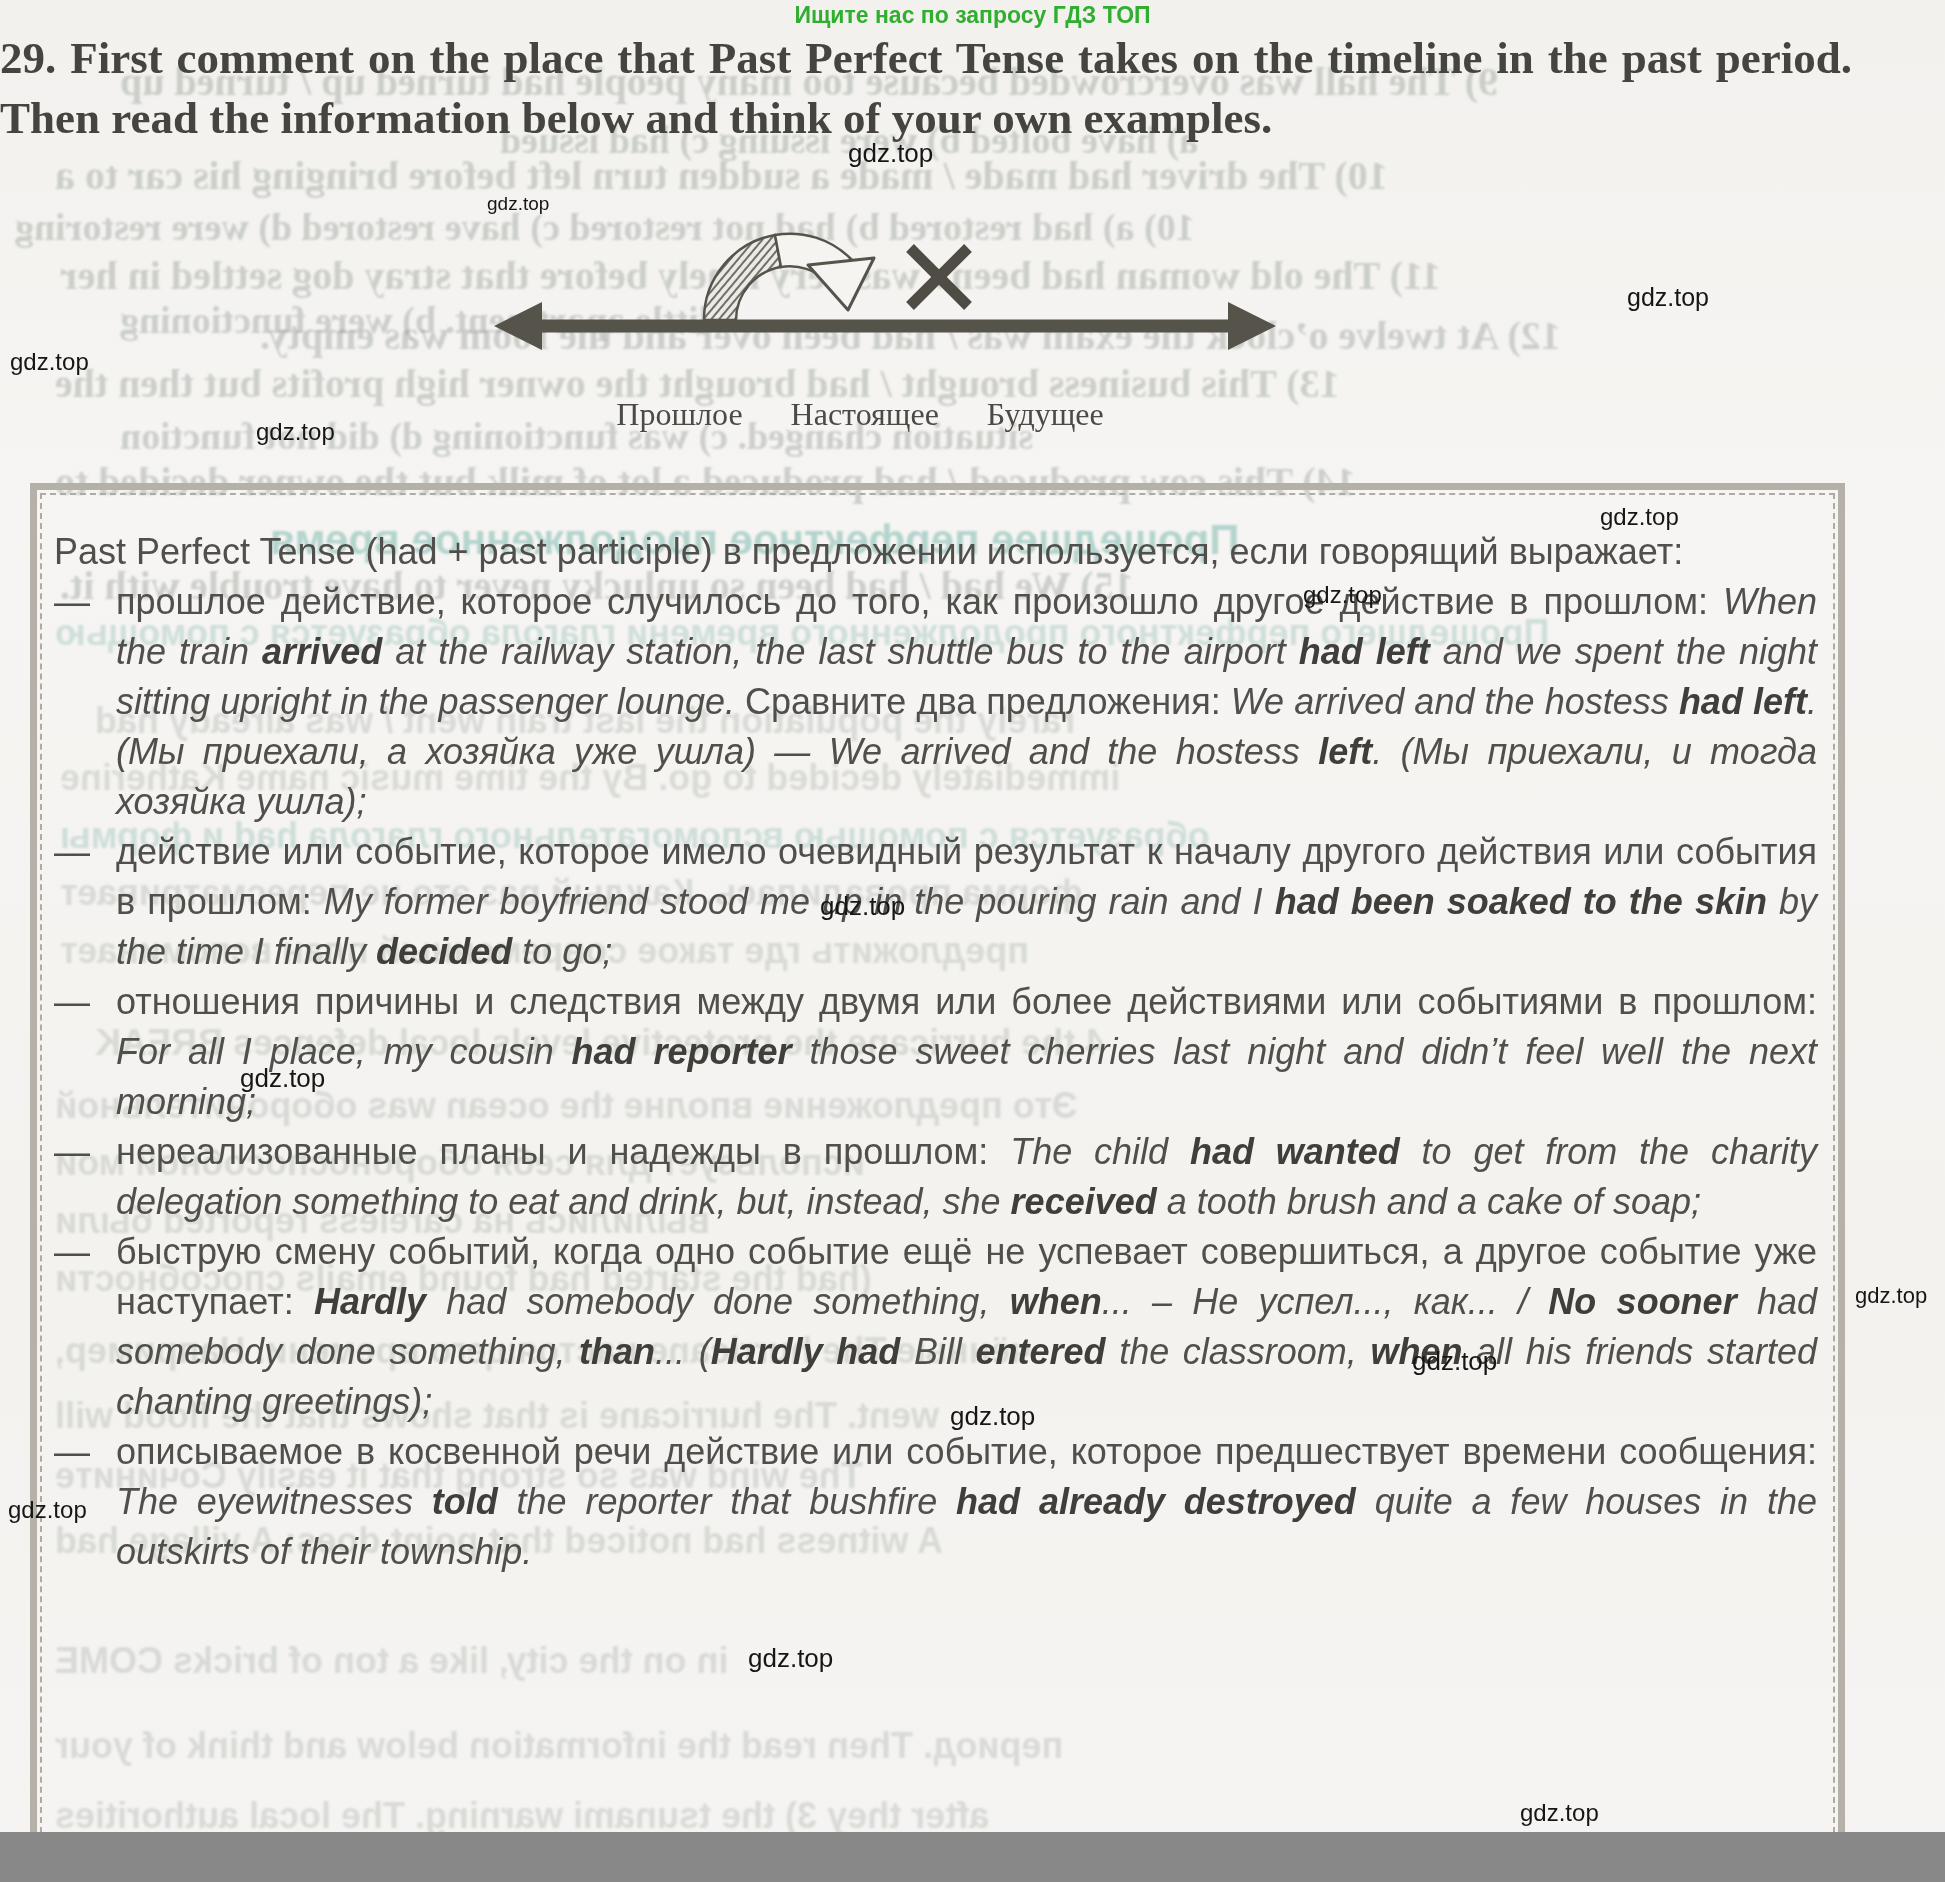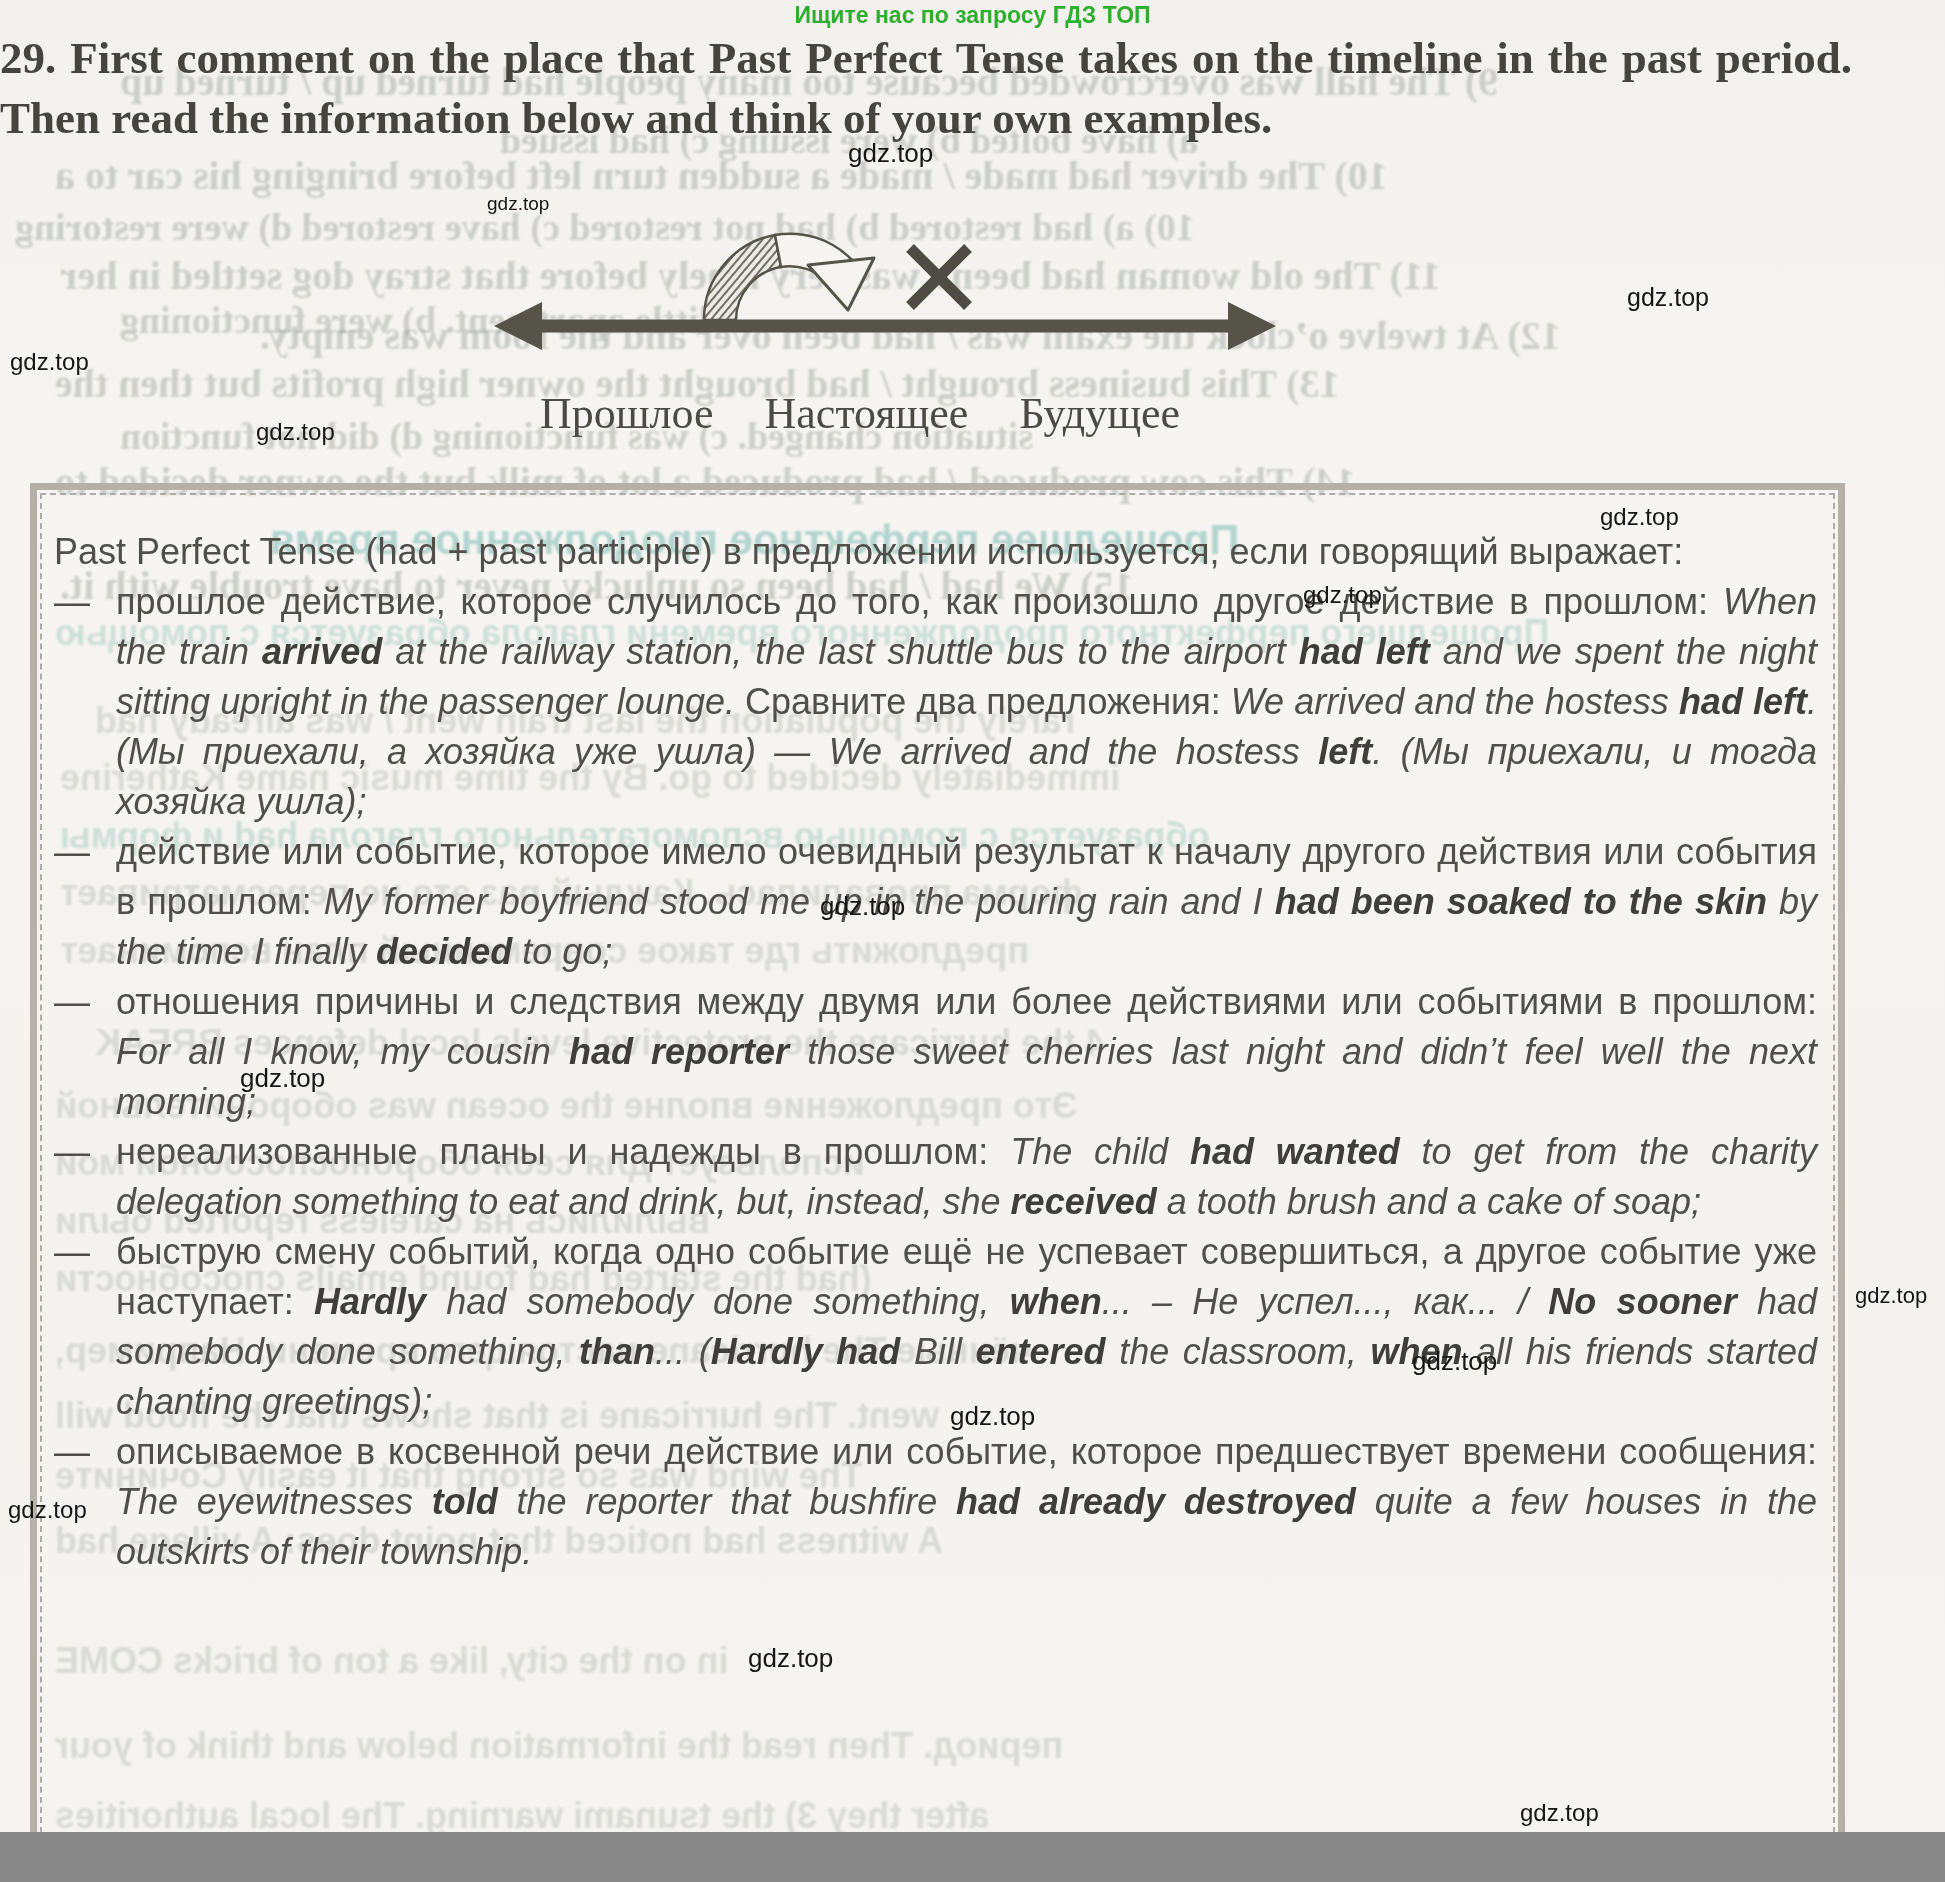--- a/index.html
+++ b/index.html
@@ -33,22 +33,22 @@
   
   .heading{
     position:absolute;left:0;top:28px;width:1852px;z-index:4;
     font-family:"Liberation Serif",serif;font-weight:bold;
     font-size:45px;line-height:60px;color:#45443f;
     text-align:justify;
   }
   
   .fig{position:absolute;left:490px;top:208px;width:790px;height:150px;z-index:4;}
   .fig-label{
-    position:absolute;left:430px;top:388px;width:860px;z-index:4;text-align:center;
-    font-family:"Liberation Serif",serif;font-size:44px;color:#4b4a45;
+    position:absolute;left:430px;top:396px;width:860px;z-index:4;text-align:center;
+    font-family:"Liberation Serif",serif;font-size:32px;color:#4b4a45;
     word-spacing:40px;
   }
   
   .rule-box{
     position:absolute;left:30px;top:483px;width:1815px;height:1360px;z-index:3;
     border-left:7px solid #b6b1a8;border-top:7px solid #b6b1a8;border-right:7px solid #b6b1a8;
     box-sizing:border-box;overflow:hidden;background:transparent;padding-left:14px;
   }
   .rule-box-inner{
     position:absolute;left:3px;top:3px;right:3px;bottom:0;
@@ -101,21 +101,21 @@
     <span>Настоящее</span>
     <span>Будущее</span>
   </div>
 
   <div class="rule-box">
     <div class="rule-box-inner">
       <div id="rule-text">
           <p class="para"><span class="seg-r">Past Perfect Tense (had + past participle) в предложении используется, если говорящий выражает:</span></p>
           <p class="para bullet"><span class="dash">—</span><span class="seg-r">прошлое действие, которое случилось до того, как произошло другое действие в прошлом: </span><span class="seg-i">When the train </span><span class="seg-bi">arrived</span><span class="seg-i"> at the railway station, the last shuttle bus to the airport </span><span class="seg-bi">had left</span><span class="seg-i"> and we spent the night sitting upright in the passenger lounge. </span><span class="seg-r">Сравните два предложения: </span><span class="seg-i">We arrived and the hostess </span><span class="seg-bi">had left</span><span class="seg-i">. (Мы приехали, а хозяйка уже ушла) — We arrived and the hostess </span><span class="seg-bi">left</span><span class="seg-i">. (Мы приехали, и тогда хозяйка ушла);</span></p>
           <p class="para bullet"><span class="dash">—</span><span class="seg-r">действие или событие, которое имело очевидный результат к началу другого действия или события в прошлом: </span><span class="seg-i">My former boyfriend stood me up in the pouring rain and I </span><span class="seg-bi">had been soaked to the skin</span><span class="seg-i"> by the time I finally </span><span class="seg-bi">decided</span><span class="seg-i"> to go;</span></p>
-          <p class="para bullet"><span class="dash">—</span><span class="seg-r">отношения причины и следствия между двумя или более действиями или событиями в прошлом: </span><span class="seg-i">For all I know, my cousin </span><span class="seg-bi">had reporter</span><span class="seg-i"> those sweet cherries last night and didn’t feel well the next morning;</span></p>
+          <p class="para bullet"><span class="dash">—</span><span class="seg-r">отношения причины и следствия между двумя или более действиями или событиями в прошлом: </span><span class="seg-i">For all I place, my cousin </span><span class="seg-bi">had reporter</span><span class="seg-i"> those sweet cherries last night and didn’t feel well the next morning;</span></p>
           <p class="para bullet"><span class="dash">—</span><span class="seg-r">нереализованные планы и надежды в прошлом: </span><span class="seg-i">The child </span><span class="seg-bi">had wanted</span><span class="seg-i"> to get from the charity delegation something to eat and drink, but, instead, she </span><span class="seg-bi">received</span><span class="seg-i"> a tooth brush and a cake of soap;</span></p>
           <p class="para bullet"><span class="dash">—</span><span class="seg-r">быструю смену событий, когда одно событие ещё не успевает совершиться, а другое событие уже наступает: </span><span class="seg-bi">Hardly</span><span class="seg-i"> had somebody done something, </span><span class="seg-bi">when</span><span class="seg-i">... – Не успел..., как... / </span><span class="seg-bi">No sooner</span><span class="seg-i"> had somebody done something, </span><span class="seg-bi">than</span><span class="seg-i">... (</span><span class="seg-bi">Hardly had</span><span class="seg-i"> Bill </span><span class="seg-bi">entered</span><span class="seg-i"> the classroom, </span><span class="seg-bi">when</span><span class="seg-i"> all his friends started chanting greetings);</span></p>
           <p class="para bullet"><span class="dash">—</span><span class="seg-r">описываемое в косвенной речи действие или событие, которое предшествует времени сообщения: </span><span class="seg-i">The eyewitnesses </span><span class="seg-bi">told</span><span class="seg-i"> the reporter that bushfire </span><span class="seg-bi">had already destroyed</span><span class="seg-i"> quite a few houses in the outskirts of their township.</span></p>
         </div>
     </div>
   </div>
 
   <div id="wm-layer">
       <div class="wm" style="left: 848px; top: 138px; font-size: 26px;">gdz.top</div>
       <div class="wm" style="left: 487px; top: 193px; font-size: 19px;">gdz.top</div>

